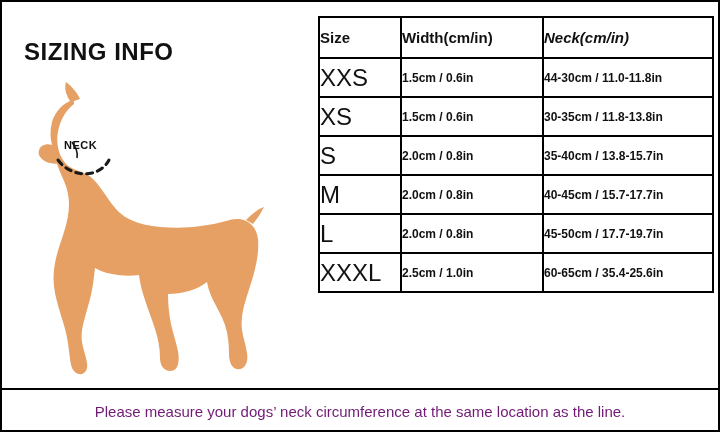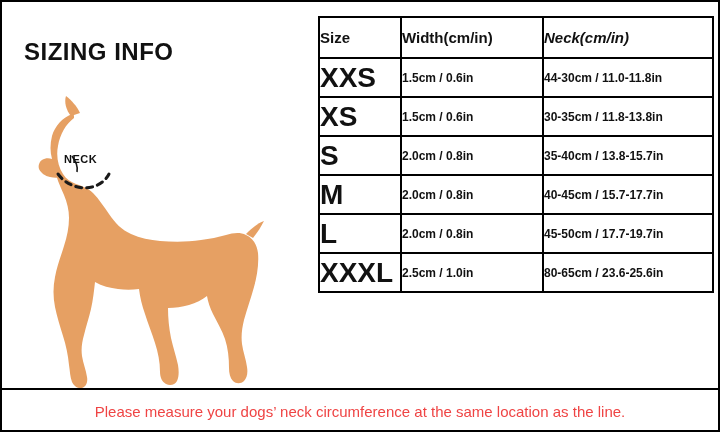--- a/index.html
+++ b/index.html
@@ -38,21 +38,21 @@
     font-weight: bold;
     letter-spacing: 0.5px;
     color: #111111;
     font-family: "Liberation Sans", sans-serif;
     white-space: nowrap;
     margin-top: 18px;
   }
   #dog-wrap {
     position: absolute;
     left: 12px;
-    top: 88px;
+    top: 74px;
     width: 292px;
     height: 300px;
   }
   #dog-svg {
     display: block;
   }
   #neck-label {
     position: absolute;
     left: 50px;
     top: 63px;
@@ -83,38 +83,38 @@
   #size-table thead th {
     font-size: 15px;
     font-weight: bold;
     height: 39px;
   }
   .col-size   { width: 80px; }
   .col-width  { width: 140px; }
   .col-neck   { width: 168px; font-style: italic; }
 
   #size-table tbody .cell-size {
-    font-size: 28px;
-    font-weight: bold;
+    font-size: 24px;
+    font-weight: normal;
   }
   #size-table tbody .cell-width,
   #size-table tbody .cell-neck {
     font-size: 12px;
     font-weight: bold;
   }
 
   
   #footer-note {
     position: absolute;
     left: 0;
     right: 0;
     bottom: 10px;
     text-align: center;
     font-size: 15px;
-    color: #ef4444;
+    color: #701a75;
     font-family: "Liberation Sans", sans-serif;
   }
   #divider {
     position: absolute;
     left: 0;
     right: 0;
     bottom: 40px;
     height: 2px;
     background: #000000;
   }
@@ -236,21 +236,21 @@
         <td class="cell-neck">40-45cm / 15.7-17.7in</td>
       </tr>
       <tr>
         <td class="cell-size">L</td>
         <td class="cell-width">2.0cm / 0.8in</td>
         <td class="cell-neck">45-50cm / 17.7-19.7in</td>
       </tr>
       <tr>
         <td class="cell-size">XXXL</td>
         <td class="cell-width">2.5cm / 1.0in</td>
-        <td class="cell-neck">80-65cm / 23.6-25.6in</td>
+        <td class="cell-neck">60-65cm / 35.4-25.6in</td>
       </tr>
     </tbody>
   </table>
 
   <div id="divider"></div>
 
   <div id="footer-note">Please measure your dogs’  neck circumference at the same location as the line.</div>
 
 </div>
 

